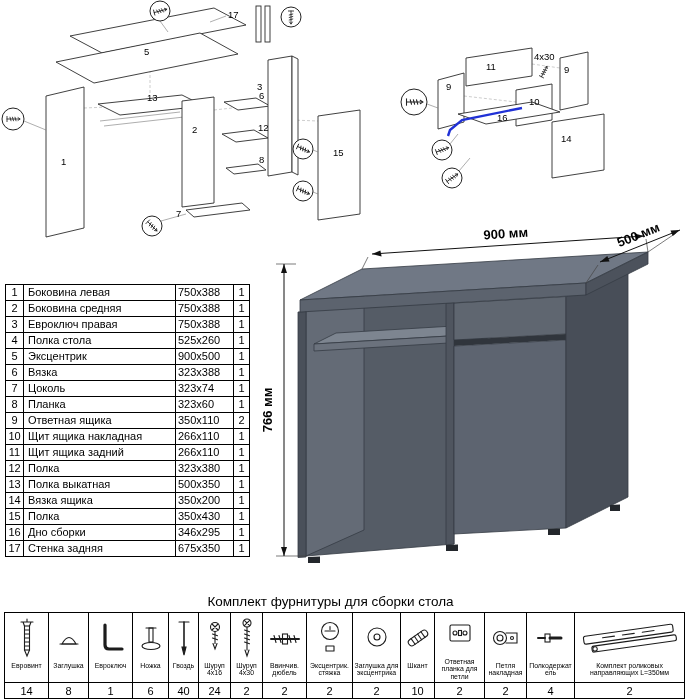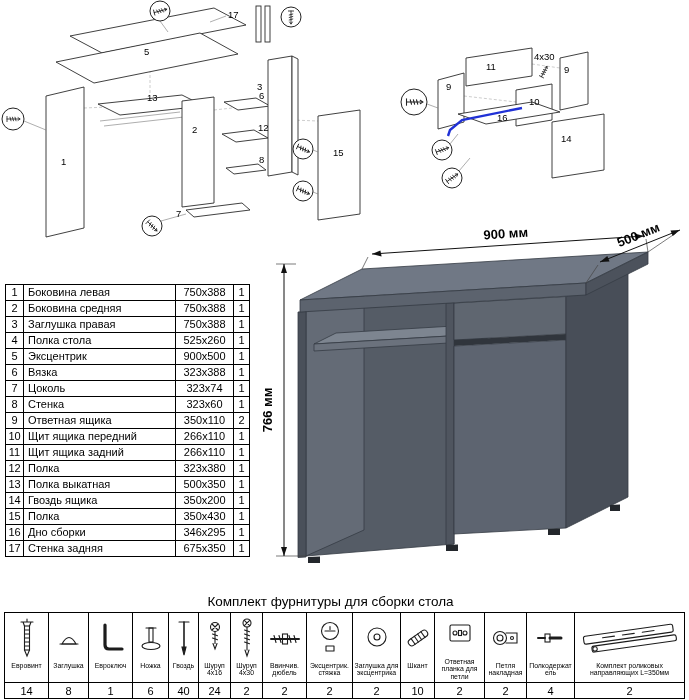--- a/index.html
+++ b/index.html
@@ -18,21 +18,21 @@
   .dimtick{stroke:#444;stroke-width:.7;fill:none}
   .ah{fill:#111;stroke:none}
   .deskedge{stroke:#353b44;stroke-width:.8}
 
   table.parts{position:absolute;left:5px;top:284px;border-collapse:collapse;
               font-size:11px;line-height:15px}
   table.parts td{border:1px solid #000;height:16px;padding:0 2px;white-space:nowrap}
   table.parts td.c{text-align:center}
   table.parts td.num{width:18px}
   table.parts td.nm{width:152px;padding-left:4px}
-  table.parts td.sz{width:58px;text-align:center}
+  table.parts td.sz{width:58px;text-align:left}
   table.parts td.q{width:16px;text-align:center}
 
   .hw-title{position:absolute;top:594px;left:0;width:661px;text-align:center;
             font-size:13.5px}
   table.hw{position:absolute;left:4px;top:612px;width:681px;border-collapse:collapse;
            table-layout:fixed}
   table.hw td{border:1px solid #000;vertical-align:middle;text-align:center;overflow:hidden}
   .hw-icon{height:44px;display:flex;align-items:center;justify-content:center}
   .hw-icon svg{position:static;display:block}
   .hw-name{font-size:6.9px;line-height:7.4px;text-align:center;padding:1px 1px 2px;
@@ -162,21 +162,21 @@
         <td class="q">1</td>
       </tr>
     <tr>
         <td class="c num">2</td>
         <td class="nm">Боковина средняя</td>
         <td class="sz">750x388</td>
         <td class="q">1</td>
       </tr>
     <tr>
         <td class="c num">3</td>
-        <td class="nm">Заглушка правая</td>
+        <td class="nm">Евроключ правая</td>
         <td class="sz">750x388</td>
         <td class="q">1</td>
       </tr>
     <tr>
         <td class="c num">4</td>
         <td class="nm">Полка стола</td>
         <td class="sz">525x260</td>
         <td class="q">1</td>
       </tr>
     <tr>
@@ -192,33 +192,33 @@
         <td class="q">1</td>
       </tr>
     <tr>
         <td class="c num">7</td>
         <td class="nm">Цоколь</td>
         <td class="sz">323x74</td>
         <td class="q">1</td>
       </tr>
     <tr>
         <td class="c num">8</td>
-        <td class="nm">Стенка</td>
+        <td class="nm">Планка</td>
         <td class="sz">323x60</td>
         <td class="q">1</td>
       </tr>
     <tr>
         <td class="c num">9</td>
         <td class="nm">Ответная ящика</td>
         <td class="sz">350x110</td>
         <td class="q">2</td>
       </tr>
     <tr>
         <td class="c num">10</td>
-        <td class="nm">Щит ящика передний</td>
+        <td class="nm">Щит ящика накладная</td>
         <td class="sz">266x110</td>
         <td class="q">1</td>
       </tr>
     <tr>
         <td class="c num">11</td>
         <td class="nm">Щит ящика задний</td>
         <td class="sz">266x110</td>
         <td class="q">1</td>
       </tr>
     <tr>
@@ -228,21 +228,21 @@
         <td class="q">1</td>
       </tr>
     <tr>
         <td class="c num">13</td>
         <td class="nm">Полка выкатная</td>
         <td class="sz">500x350</td>
         <td class="q">1</td>
       </tr>
     <tr>
         <td class="c num">14</td>
-        <td class="nm">Гвоздь ящика</td>
+        <td class="nm">Вязка ящика</td>
         <td class="sz">350x200</td>
         <td class="q">1</td>
       </tr>
     <tr>
         <td class="c num">15</td>
         <td class="nm">Полка</td>
         <td class="sz">350x430</td>
         <td class="q">1</td>
       </tr>
     <tr>

